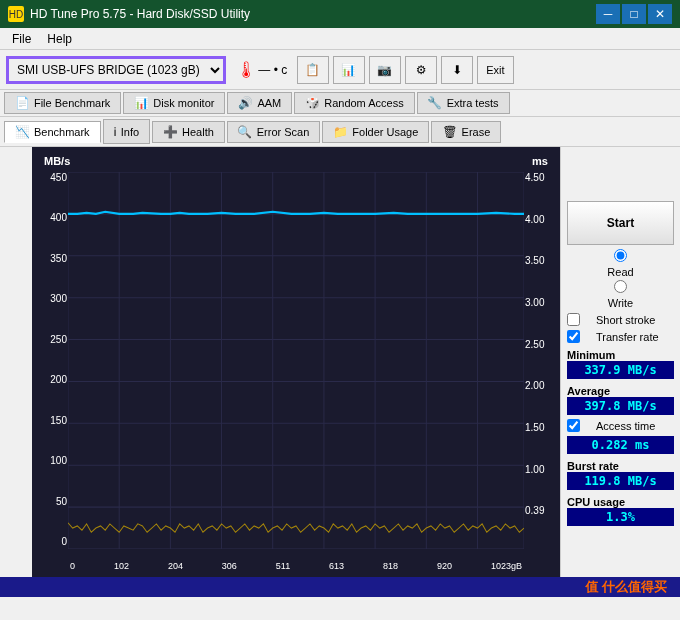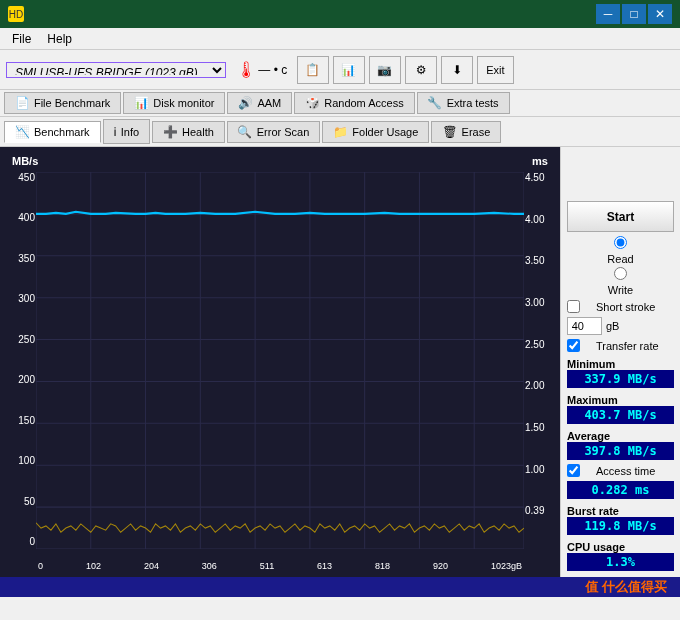--- a/index.html
+++ b/index.html
@@ -11,37 +11,37 @@
     .title-bar-icon { width: 16px; height: 16px; background: #ffd700; border-radius: 2px; font-size: 10px; display: flex; align-items: center; justify-content: center; color: #333; }
     .title-bar-controls { display: flex; gap: 2px; }
     .title-bar-btn { width: 24px; height: 20px; background: #1a6fb5; border: none; color: white; cursor: pointer; font-size: 12px; display: flex; align-items: center; justify-content: center; }
 
     
     .menu-bar { background: #f0f0f0; height: 22px; display: flex; align-items: center; padding: 0 4px; border-bottom: 1px solid #ccc; }
     .menu-item { padding: 2px 8px; cursor: pointer; font-size: 12px; }
 
     
     .toolbar { background: #f0f0f0; height: 40px; display: flex; align-items: center; padding: 4px 6px; gap: 4px; border-bottom: 1px solid #ccc; }
-    .device-select { width: 220px; height: 16px; font-size: 12px; border: 1px solid #8b5cf6; padding: 2px 4px; font-style: italic; }
+    .device-select { width: 220px; height: 28px; font-size: 12px; border: 3px solid #8b5cf6; padding: 2px 4px; }
     .toolbar-btn { height: 28px; padding: 2px 8px; background: #f0f0f0; border: 1px solid #aaa; cursor: pointer; font-size: 11px; display: flex; align-items: center; gap: 3px; }
     .toolbar-icon-btn { width: 32px; height: 28px; background: #f0f0f0; border: 1px solid #aaa; cursor: pointer; display: flex; align-items: center; justify-content: center; }
     .temp-display { display: flex; align-items: center; gap: 2px; font-size: 12px; padding: 2px 6px; }
     .temp-icon { color: red; font-size: 16px; }
 
     
     .tab-row { display: flex; align-items: center; background: #f0f0f0; border-bottom: 1px solid #ccc; padding: 2px 4px; gap: 2px; }
     .tab { padding: 3px 10px; border: 1px solid #aaa; background: #e0e0e0; cursor: pointer; font-size: 11px; display: flex; align-items: center; gap: 4px; white-space: nowrap; }
     .tab.active { background: white; border-bottom: 1px solid white; }
     .tab-icon { font-size: 12px; }
 
     
     .main { display: flex; height: 430px; }
 
     
-    .chart-area { flex: 1; background: #1a1a2e; position: relative; padding: 8px; min-width: 0; }
+    .chart-area { flex: 1; background: #1a1a2e; position: relative; padding: 8px; min-width: 0; margin-left: 32px; }
     .chart-title-mb { position: absolute; top: 8px; left: 12px; color: white; font-size: 11px; font-weight: bold; }
     .chart-title-ms { position: absolute; top: 8px; right: 12px; color: white; font-size: 11px; font-weight: bold; }
     
     
     .y-axis-left { position: absolute; top: 25px; left: 2px; bottom: 30px; display: flex; flex-direction: column; justify-content: space-between; color: white; font-size: 10px; text-align: right; width: 33px; }
     .y-axis-right { position: absolute; top: 25px; right: 2px; bottom: 30px; display: flex; flex-direction: column; justify-content: space-between; color: white; font-size: 10px; text-align: left; width: 33px; }
     .x-axis { position: absolute; bottom: 6px; left: 35px; right: 35px; display: flex; justify-content: space-between; color: white; font-size: 10px; }
 
     
     .right-panel { width: 120px; background: #f0f0f0; padding: 6px; display: flex; flex-direction: column; gap: 4px; border-left: 1px solid #ccc; }
@@ -67,20 +67,21 @@
 
     
     .chart-svg { position: absolute; top: 25px; left: 35px; right: 35px; bottom: 30px; }
   </style>
 </head>
 <body>
 
 <div class="title-bar">
   <div class="title-bar-left">
     <div class="title-bar-icon">HD</div>
+    <span>HD Tune Pro 5.75 - Hard Disk/SSD Utility</span>
   </div>
   <div class="title-bar-controls">
     <button class="title-bar-btn min">─</button>
     <button class="title-bar-btn max">□</button>
     <button class="title-bar-btn close">✕</button>
   </div>
 </div>
 
 <div class="menu-bar">
   <div class="menu-item">File</div>
@@ -247,39 +248,31 @@
       <label class="radio-label">
         <input type="radio" name="rw" style="">
         <span>Write</span>
       </label>
     </div>
 
     <div class="checkbox-row">
       <input type="checkbox" style="">
       <span>Short stroke</span>
     </div>
-    <div class="spinbox-row">
-      <input type="number" class="spinbox" value="40" style="">
-      <span class="unit-label">gB</span>
-    </div>
 
     <div class="checkbox-row">
       <input type="checkbox" checked="" style="">
       <span>Transfer rate</span>
     </div>
 
     <div>
       <div class="stat-label">Minimum</div>
       <div class="stat-value">337.9 MB/s</div>
     </div>
 
-    <div>
-      <div class="stat-label">Maximum</div>
-      <div class="stat-value">403.7 MB/s</div>
-    </div>
 
     <div>
       <div class="stat-label">Average</div>
       <div class="stat-value">397.8 MB/s</div>
     </div>
 
     <div class="checkbox-row">
       <input type="checkbox" checked="" style="">
       <span>Access time</span>
     </div>

